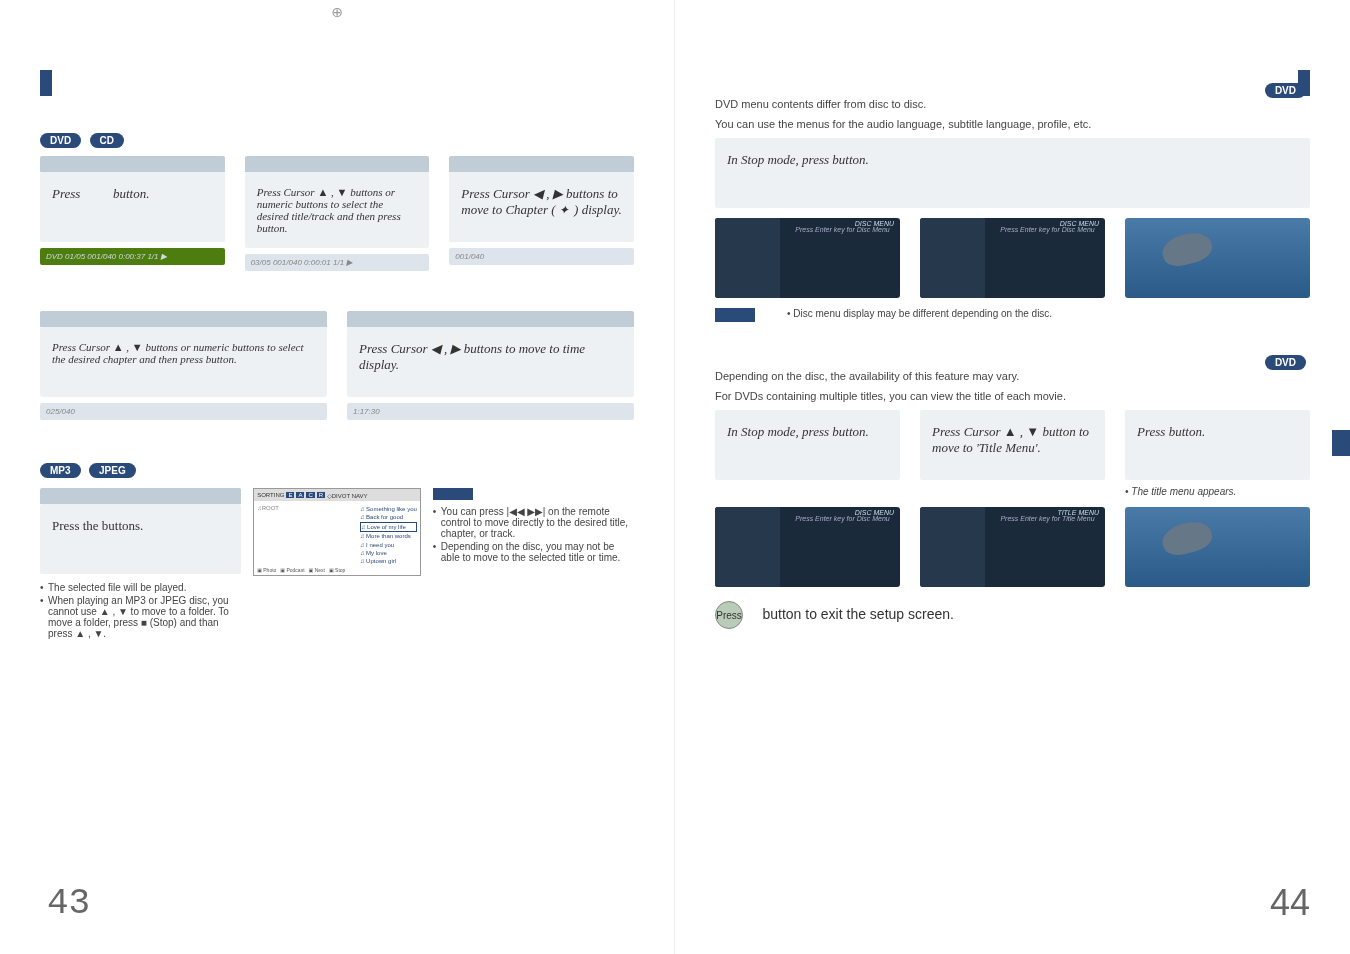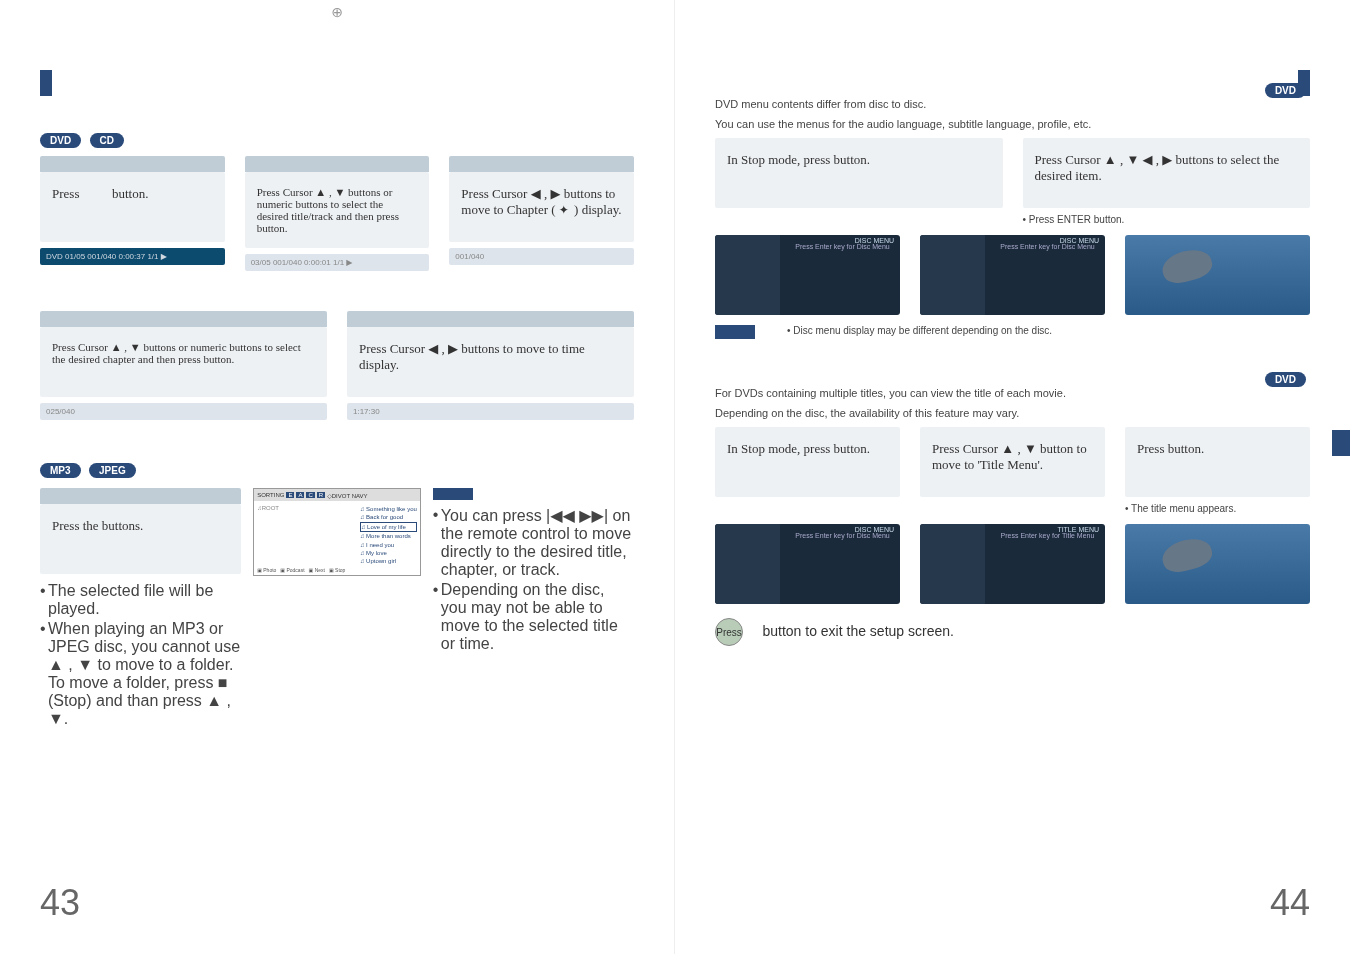--- a/index.html
+++ b/index.html
@@ -40,66 +40,66 @@
     font-size: 10px;
     padding: 2px 10px;
     margin-right: 4px;
     font-weight: bold;
   }
   .intro-text {
     font-size: 11px;
     color: #444;
     margin-bottom: 8px;
   }
-  .row { display: flex; gap: 20px; margin-bottom: 10px; }
+  .row { display: flex; gap: 20px; margin-bottom: 10px; font-style: italic; }
   .col { flex: 1; }
   .step-head {
     background: #c0cdd6;
     height: 16px;
     border-radius: 2px 2px 0 0;
     margin-bottom: 0;
   }
   .step-box {
     background: #eef1f4;
     border-radius: 2px;
     padding: 14px 12px;
     font-size: 13px;
     color: #333;
     min-height: 70px;
     font-family: Georgia, serif;
   }
   .status-strip {
-    background: #0c4a6e;
+    background: #4d7c0f;
     color: #d0d8e0;
     font-size: 8px;
     padding: 4px 6px;
     border-radius: 2px;
     white-space: nowrap;
     overflow: hidden;
     margin-top: 6px;
   }
   .status-strip.light {
     background: #dde4eb;
     color: #888;
   }
   .big-page-num {
     position: absolute;
     bottom: 30px;
     font-size: 36px;
     color: #666;
     font-weight: 300;
   }
-  .page-left .big-page-num { left: 40px; }
+  .page-left .big-page-num { left: 47px; font-family: Liberation Mono, monospace; }
   .page-right .big-page-num { right: 40px; margin-top: 6px; }
   .mp3-row { display:flex; gap:12px; align-items:flex-start; margin-top:10px;}
   .mp3-col1 { flex:1.2; }
   .mp3-col2 { flex:1; }
   .mp3-col3 { flex:1.2; font-size:10px; color:#444;}
   .blue-small-box { background:#2a4a7a; color:#fff; font-size:9px; padding:2px 4px; display:inline-block; margin-bottom:4px; width:40px; height:12px;}
-  .bullets { font-size:16px; color:#444; }
+  .bullets { font-size:10px; color:#444; }
   .bullets li { margin-bottom:2px; list-style: none; position:relative; padding-left:8px;}
   .bullets li:before { content:"•"; position:absolute; left:0; }
   .screen-thumb {
     background:#1a2a3a;
     border-radius:3px;
     height:80px;
     position:relative;
     overflow:hidden;
     color:#9ab;
     font-size:7px;
@@ -262,24 +262,20 @@
     <div style="text-align:right;">
       <span class="badge">DVD</span>
     </div>
     <div class="intro-text">DVD menu contents differ from disc to disc.</div>
     <div class="intro-text">You can use the menus for the audio language, subtitle language, profile, etc.</div>
 
     <div class="row" style="margin-top:8px;">
       <div class="col">
         <div class="step-box">In Stop mode, press              button.</div>
       </div>
-      <div class="col">
-        <div class="step-box">Press Cursor ▲ , ▼ ◀ , ▶ buttons to select the desired item.</div>
-        <div class="small-note">• <span>Press ENTER button.</span></div>
-      </div>
     </div>
 
     <div class="row">
       <div class="col">
         <div class="screen-thumb">
           <div class="sidebar"></div>
           <div class="title-top">DISC MENU</div>
           <div class="main">Press Enter key for Disc Menu</div>
         </div>
       </div>
@@ -298,22 +294,22 @@
     <div class="note-row">
       <div class="note-badge"></div>
       <div class="note-text">• <span>Disc menu display may be different depending on the disc.</span></div>
     </div>
 
     <div style="height:30px"></div>
 
     <div style="text-align:right;">
       <span class="badge">DVD</span>
     </div>
+    <div class="intro-text">Depending on the disc, the availability of this feature may vary.</div>
     <div class="intro-text">For DVDs containing multiple titles, you can view the title of each movie.</div>
-    <div class="intro-text">Depending on the disc, the availability of this feature may vary.</div>
 
     <div class="row" style="margin-top:8px;">
       <div class="col">
         <div class="step-box">In Stop mode, press              button.</div>
       </div>
       <div class="col">
         <div class="step-box">Press Cursor ▲ , ▼ button to move to 'Title Menu'.</div>
       </div>
       <div class="col">
         <div class="step-box">Press              button.</div>

